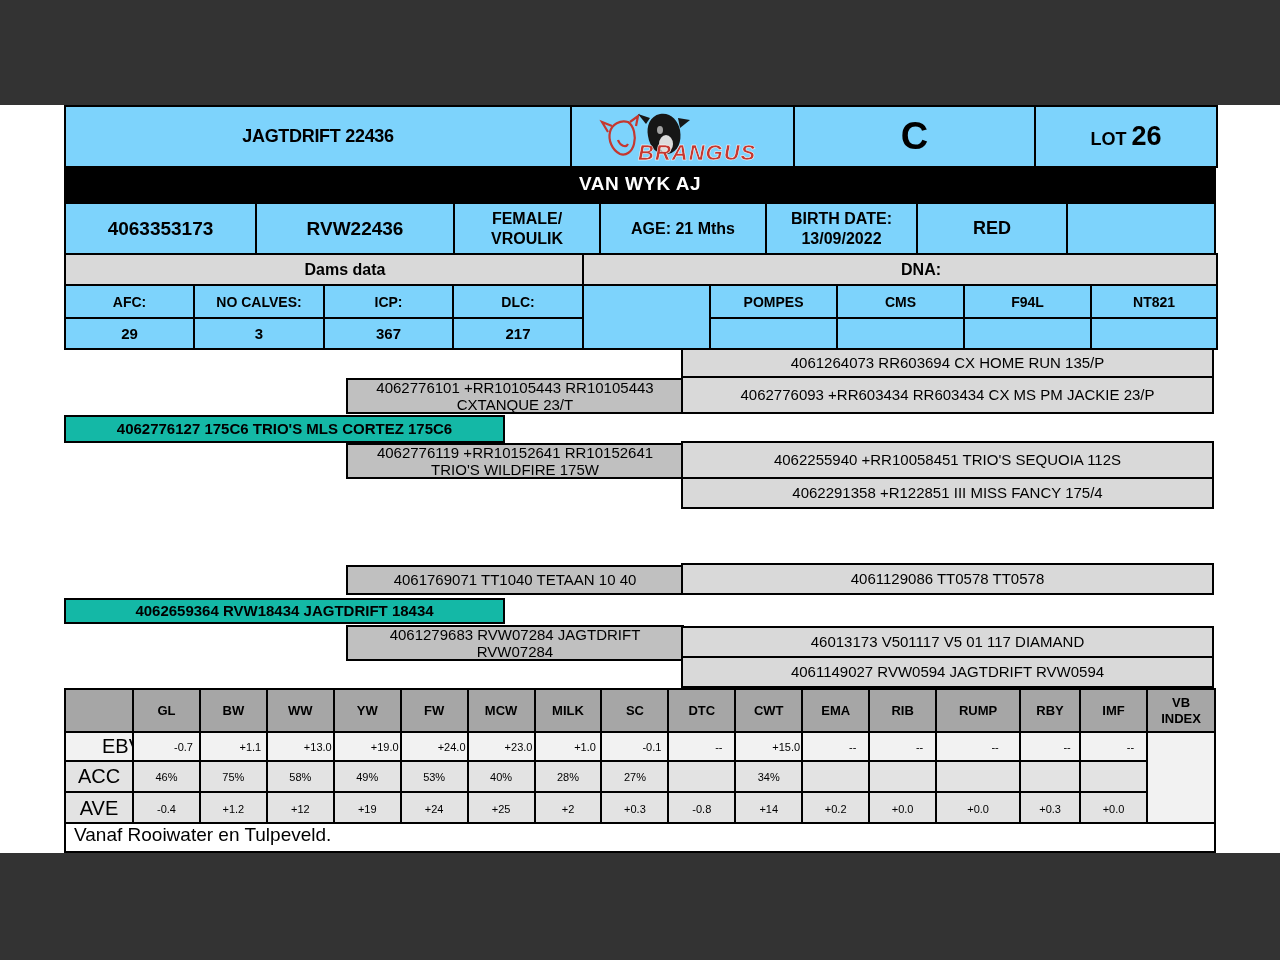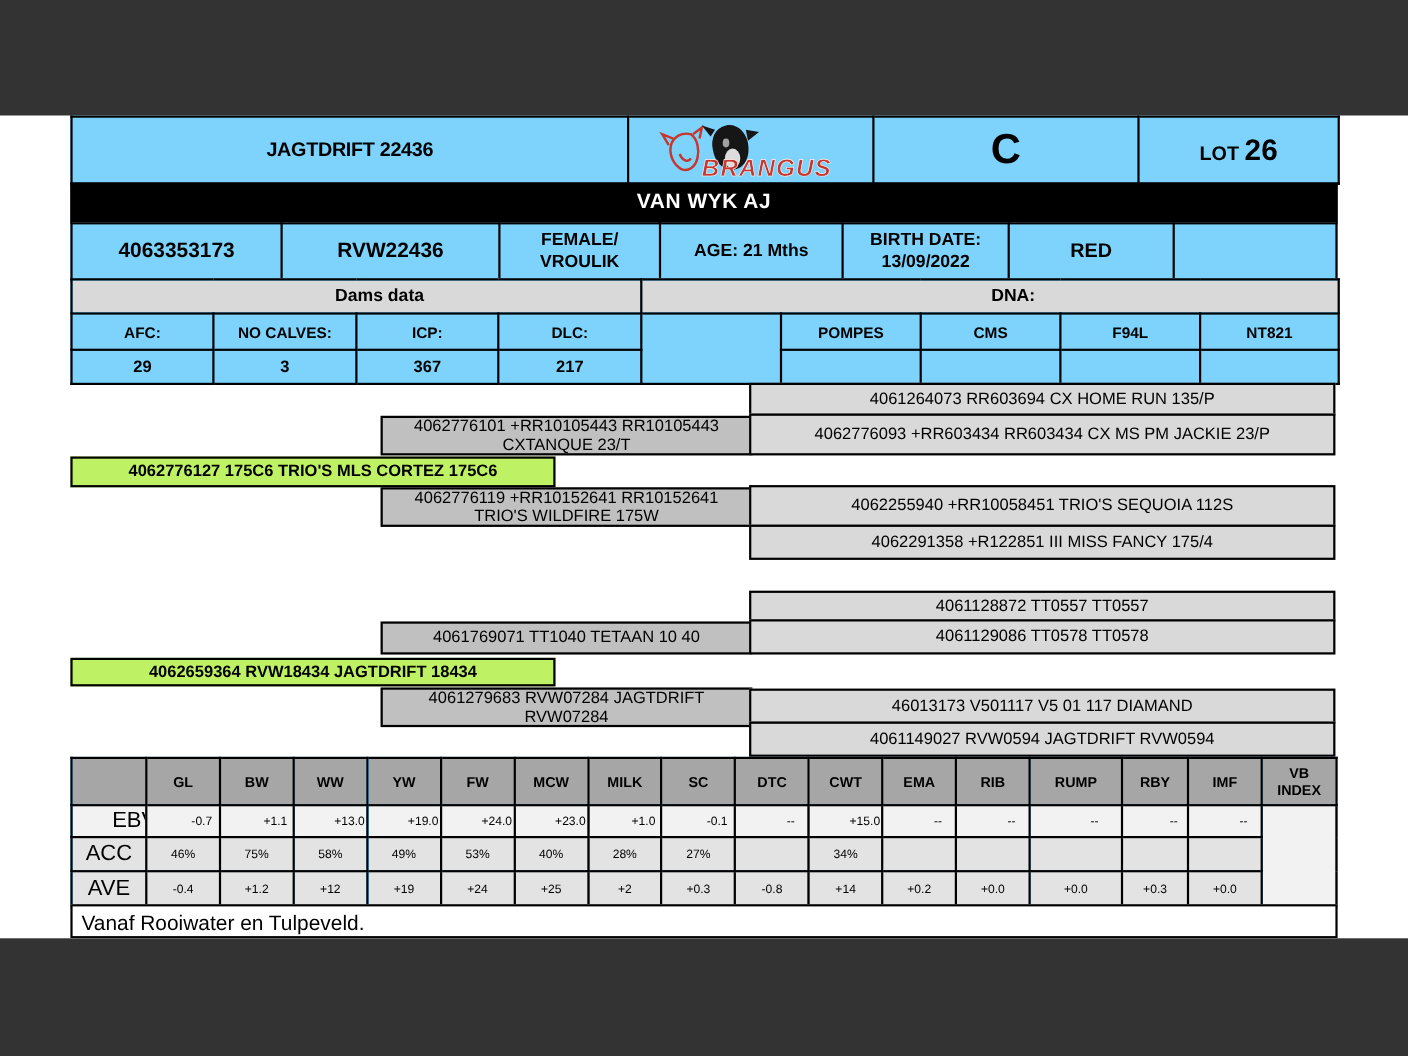--- a/index.html
+++ b/index.html
@@ -48,36 +48,36 @@
   .t-dams tr.r-vl td { height:31px; font-size:15px; }
 
   
   .pbox {
     position:absolute; border:2px solid #000;
     display:flex; flex-direction:column; align-items:center; justify-content:center;
     text-align:center; font-size:15px; line-height:1.15;
   }
   .pbox.gp  { left:617px; width:533px; background:#d9d9d9; }
   .pbox.par { left:282px; width:338px; background:#c0c0c0; }
-  .pbox.main{ left:0;     width:441px; background:#bef264; font-weight:bold; font-size:15px; }
+  .pbox.main{ left:0;     width:441px; background:#14b8a6; font-weight:bold; font-size:15px; }
 
   
   .t-ebv { top:583px; left:0; width:1152px; }
   .t-ebv tr.r-head td { height:43px; background:#a6a6a6; font-weight:bold; font-size:13px; line-height:1.2; }
   .t-ebv tr.r-ebv td { height:29px; background:#f2f2f2;padding-left:36px; }
   .t-ebv tr.r-acc td { height:31px; background:#e3e3e3; }
   .t-ebv tr.r-ave td { height:33px; background:#e3e3e3; }
   .t-ebv td.lab { font-size:20px; }
   .t-ebv td.val { font-size:11px; }
   .t-ebv td.vbcell { background:#d9d9d9; }
 
   .footer-note {
     position:absolute; top:717px; left:0; width:1152px; height:31px;
     border:2px solid #000; background:#fff;
-    display:flex; align-items:flex-end; padding-left:8px; font-size:19px;
+    display:flex; align-items:flex-start; padding-left:8px; font-size:19px;
   }
 
   .logo-wrap { display:flex; align-items:center; justify-content:center; height:100%; }
 </style>
 </head>
 <body>
 
 <div class="band top"></div>
 <div class="band bottom"></div>
 
@@ -205,21 +205,20 @@
   </div>
   <div class="pbox gp" style="top:271px;height:38px">4062776093 +RR603434 RR603434 CX MS PM JACKIE 23/P</div>
   <div class="pbox main" style="top:310px;height:28px">4062776127 175C6 TRIO'S MLS CORTEZ 175C6</div>
   <div class="pbox par" style="top:338px;height:36px">
     <div>4062776119 +RR10152641 RR10152641</div>
     <div>TRIO'S WILDFIRE 175W</div>
   </div>
   <div class="pbox gp" style="top:336px;height:38px">4062255940 +RR10058451 TRIO'S SEQUOIA 112S</div>
   <div class="pbox gp" style="top:372px;height:32px">4062291358 +R122851 III MISS FANCY 175/4</div>
 
-  <div class="pbox gp" style="top:432px;height:28px">4061128872 TT0557 TT0557</div>
   <div class="pbox par" style="top:460px;height:30px">
     <div>4061769071 TT1040 TETAAN 10 40</div>
     <div></div>
   </div>
   <div class="pbox gp" style="top:458px;height:32px">4061129086 TT0578 TT0578</div>
   <div class="pbox main" style="top:493px;height:26px">4062659364 RVW18434 JAGTDRIFT 18434</div>
   <div class="pbox par" style="top:520px;height:36px">
     <div>4061279683 RVW07284 JAGTDRIFT</div>
     <div>RVW07284</div>
   </div>

